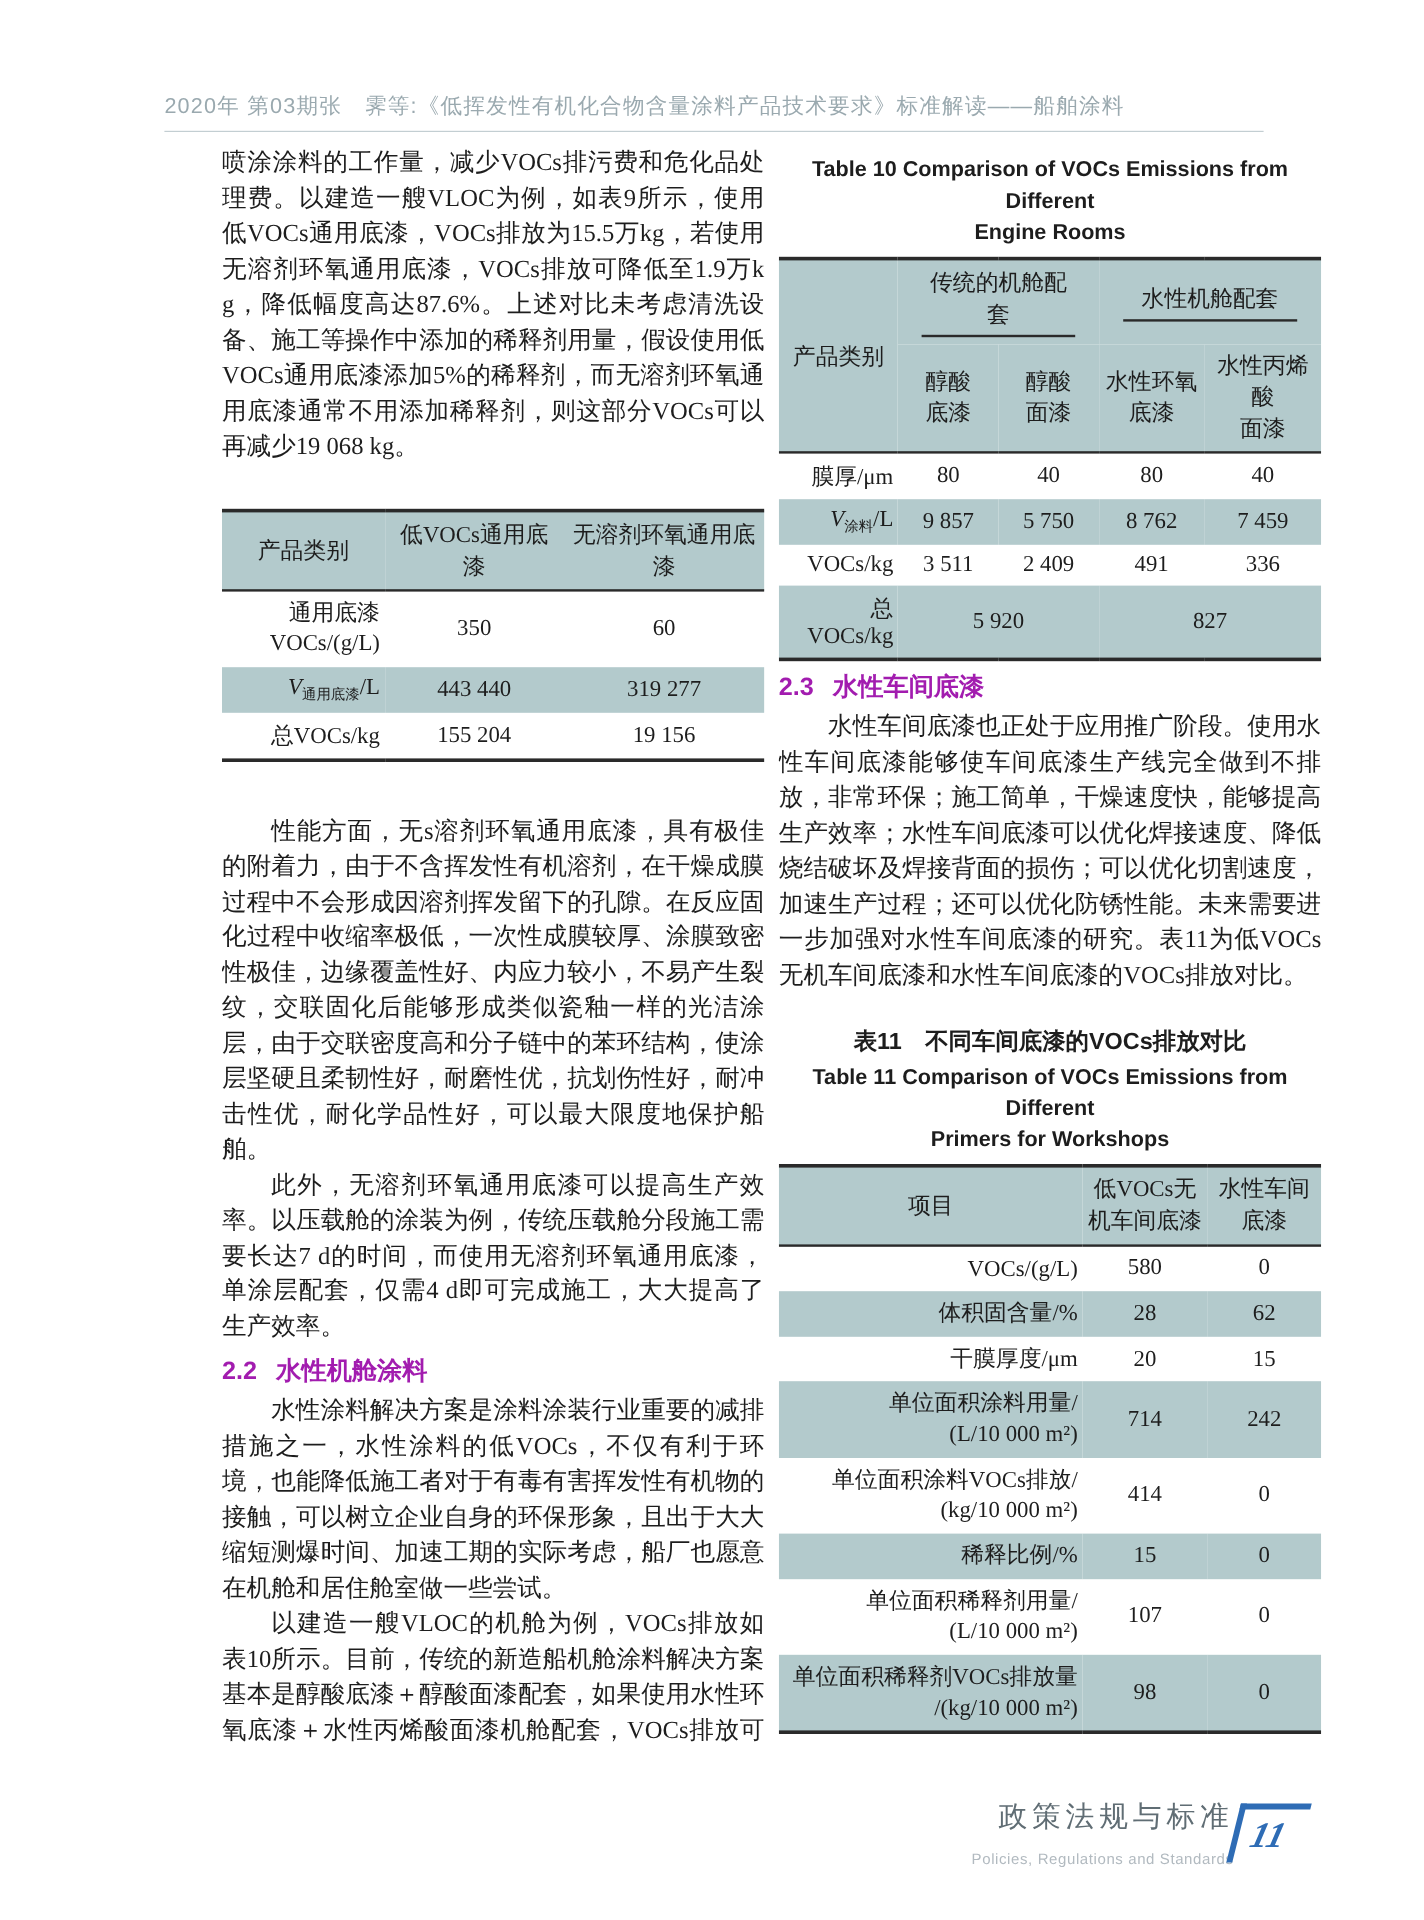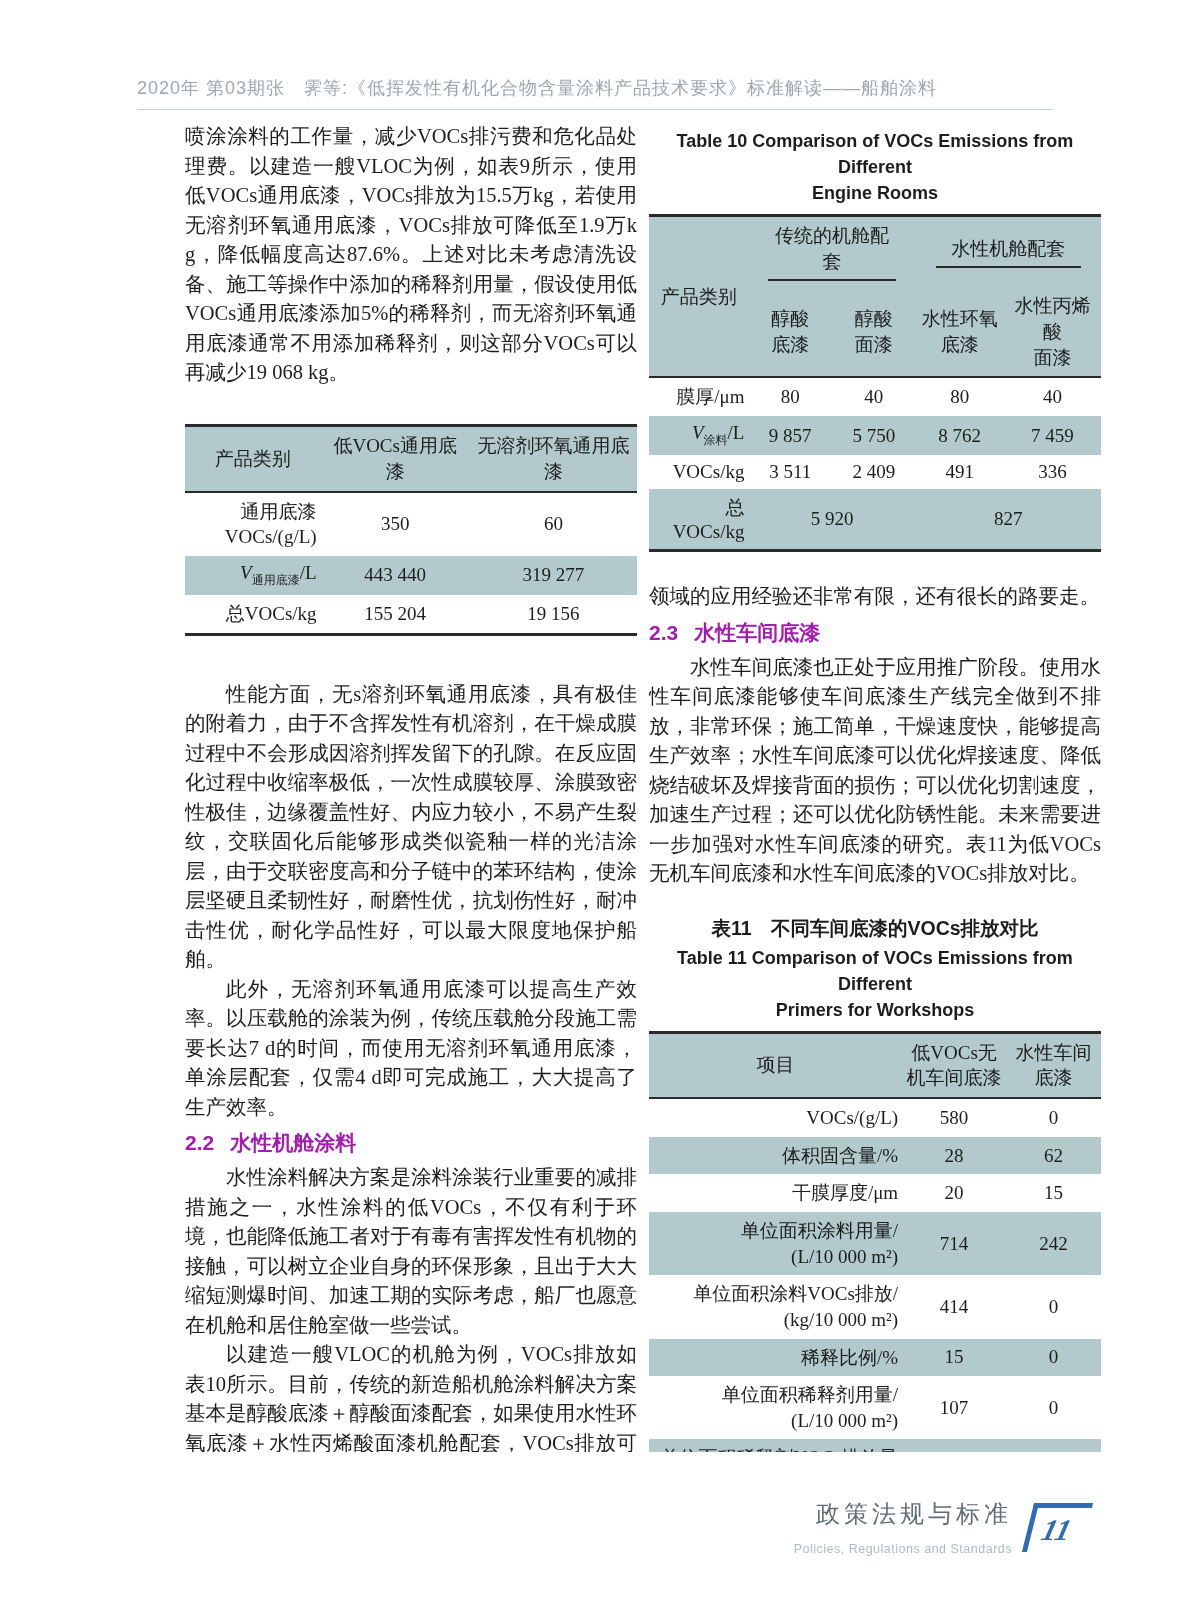--- a/index.html
+++ b/index.html
@@ -59,21 +59,21 @@
   .lbl { text-align:right; padding-left:8px !important; }
   .ctr { text-align:center; }
   .prewrap { white-space:pre-line; line-height:1.35; }
   .grp-inner { display:block; margin:0 16px; padding-bottom:4px;
                border-bottom:2px solid #2a2a2a; text-align:center; }
   sub.vsub { font-size:12px; }
   i.vvar { font-family:"Liberation Serif",serif; }
   
   .footer {
     position:absolute; right:100px; bottom:44px;
-    display:flex; align-items:center; gap:16px;justify-content:space-between;
+    display:flex; align-items:center; justify-content:space-between;
   }
   .footer-txt { text-align:right; }
   .footer-cn {
     font-family:"Liberation Sans","DejaVu Sans",sans-serif;
     font-size:24px; color:#606d74; letter-spacing:4px;
   }
   .footer-en {
     font-family:"Liberation Sans","DejaVu Sans",sans-serif;
     font-size:12.5px; color:#b2bac0; margin-top:12px; letter-spacing:0.5px;padding-left:24px;
   }
@@ -209,21 +209,20 @@
             </tr>
             <tr class="teal">
               <td class="lbl">总VOCs/kg</td>
               <td class="val" colspan="2">5 920</td>
               <td class="val" colspan="2">827</td>
             </tr>
           </tbody>
         </table>
       </div>
 
-      <p class="body" style="margin-top:30px;">领域的应用经验还非常有限，还有很长的路要走。</p>
 
       <div class="sec-head">
         <span class="num">2.3</span><span>水性车间底漆</span>
       </div>
 
       <p class="body ind">水性车间底漆也正处于应用推广阶段。使用水性车间底漆能够使车间底漆生产线完全做到不排放，非常环保；施工简单，干燥速度快，能够提高生产效率；水性车间底漆可以优化焊接速度、降低烧结破坏及焊接背面的损伤；可以优化切割速度，加速生产过程；还可以优化防锈性能。未来需要进一步加强对水性车间底漆的研究。表11为低VOCs无机车间底漆和水性车间底漆的VOCs排放对比。</p>
 
       <div class="tbl-block" style="margin-top:26px;">
         <div class="cap-cn">表11　不同车间底漆的VOCs排放对比</div>
         <div class="cap-en">Table 11   Comparison of VOCs Emissions from Different

